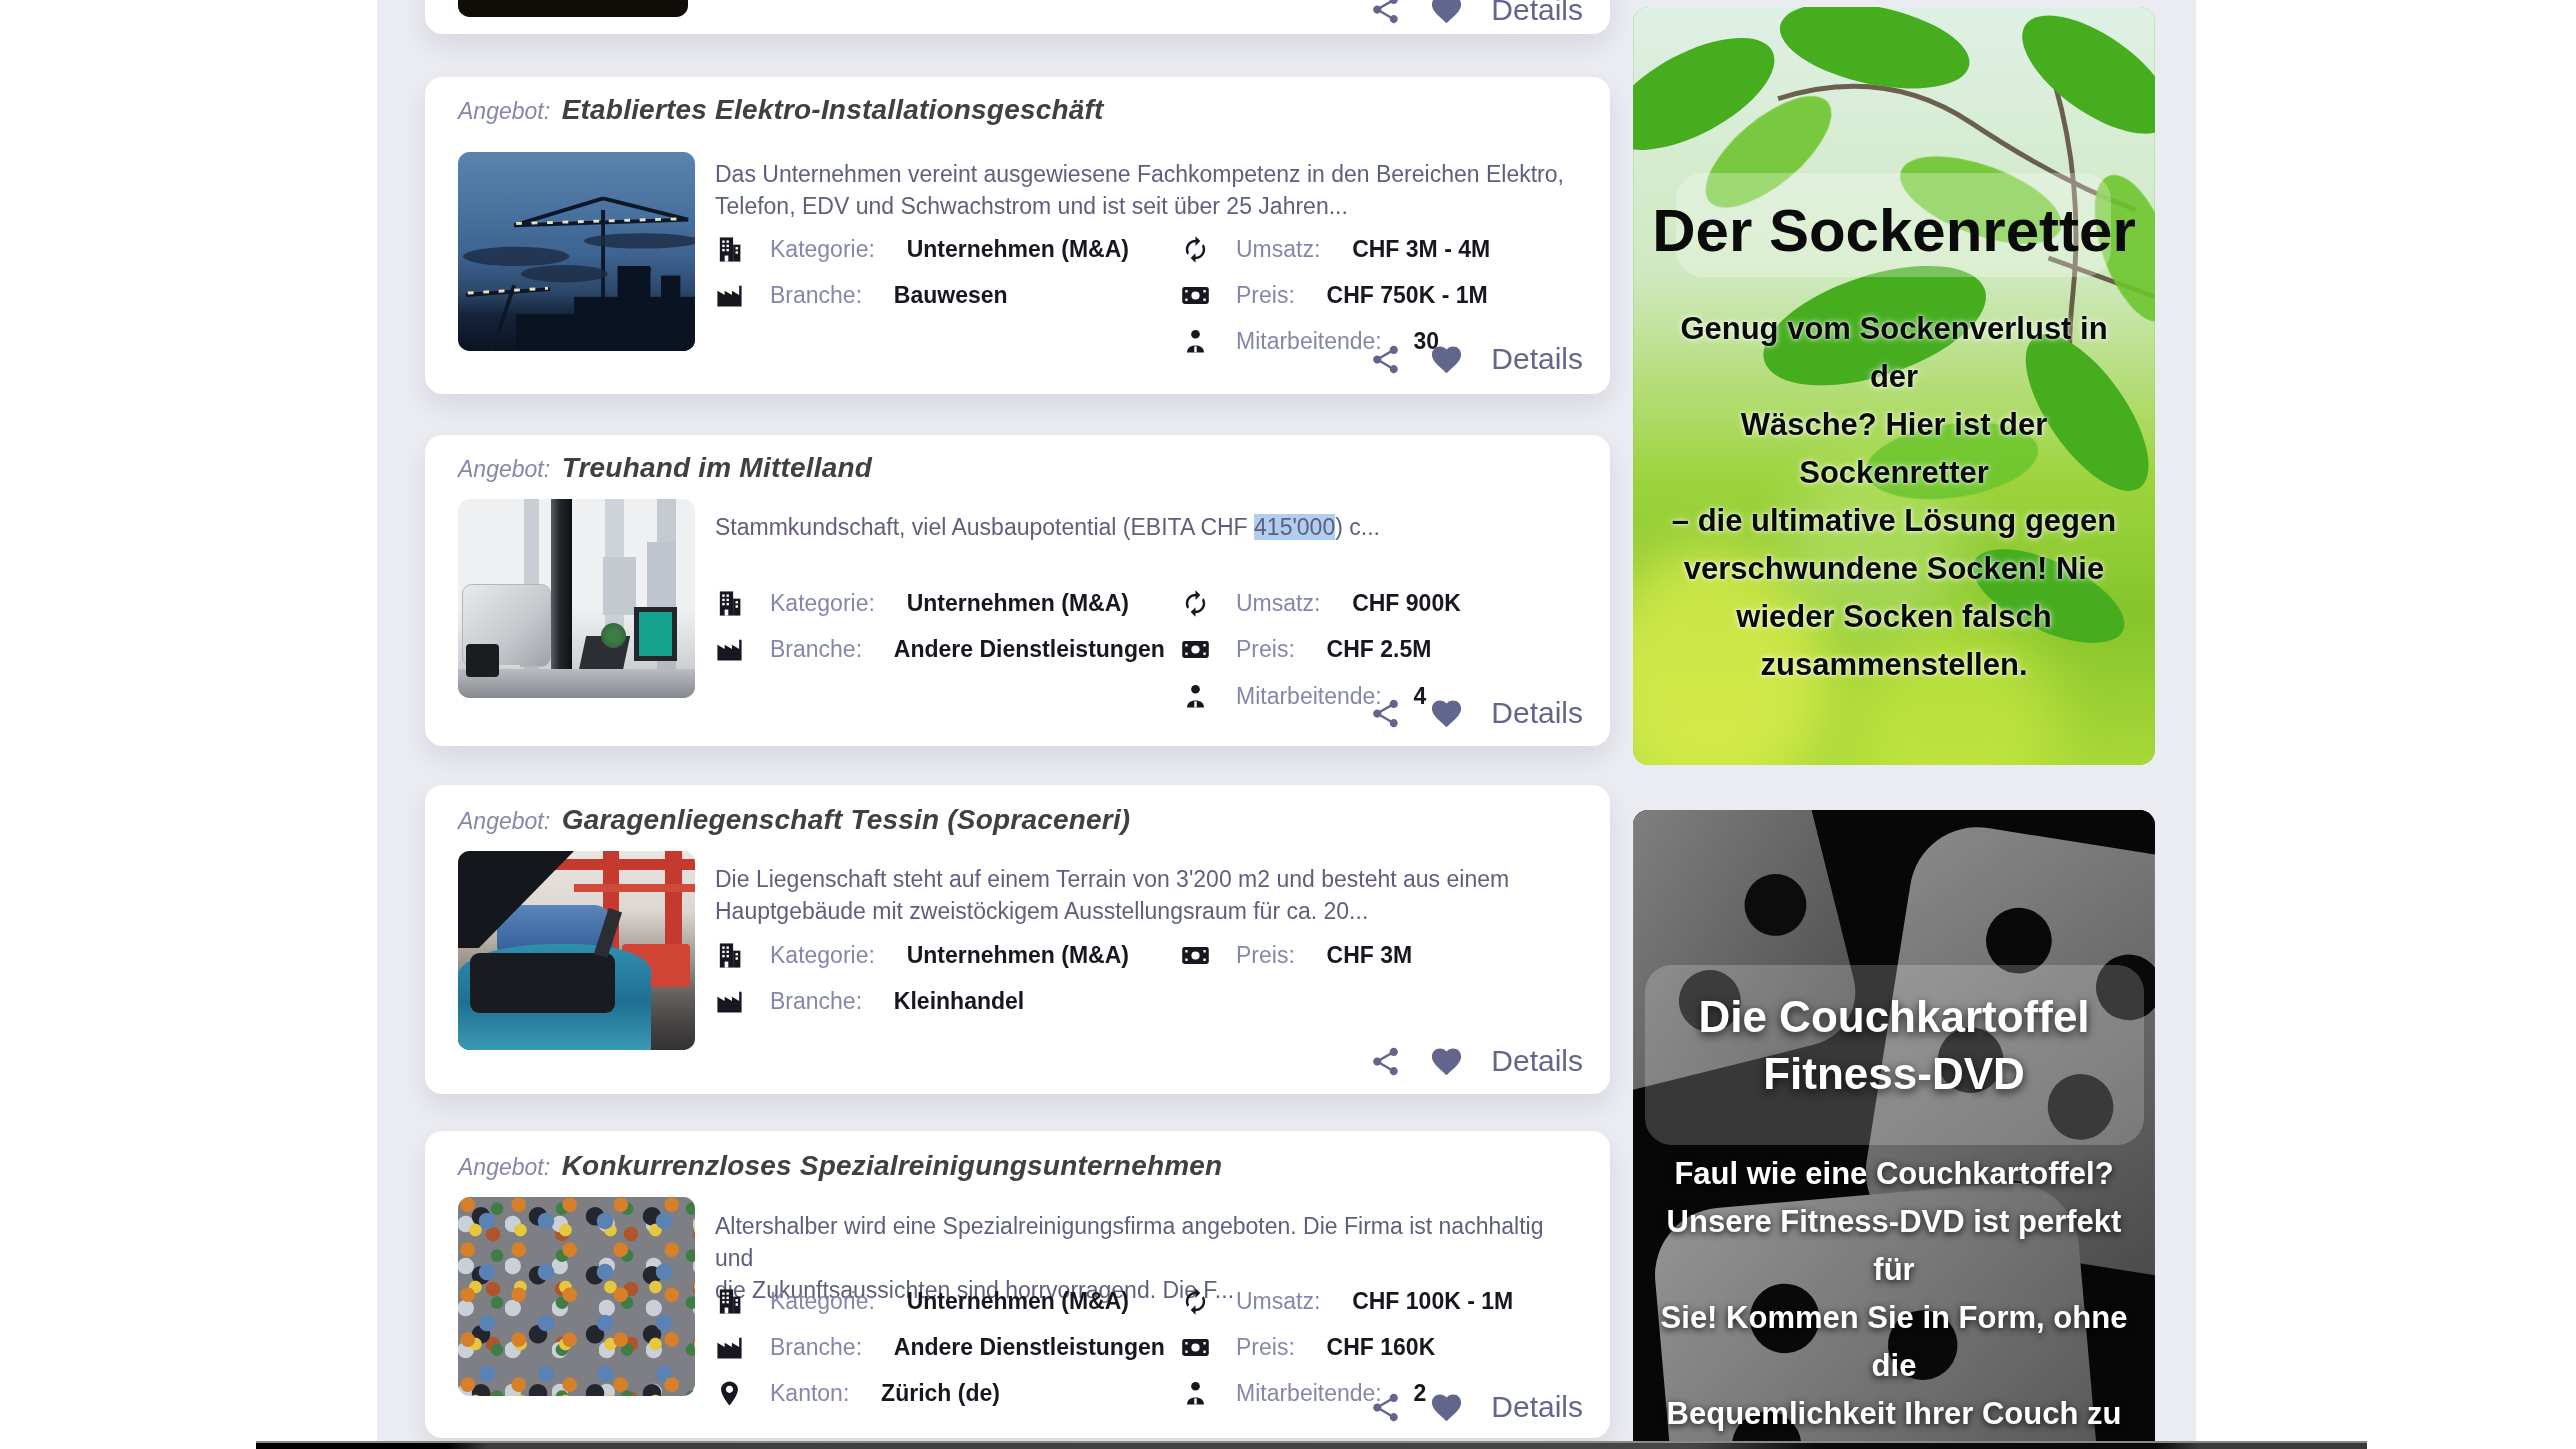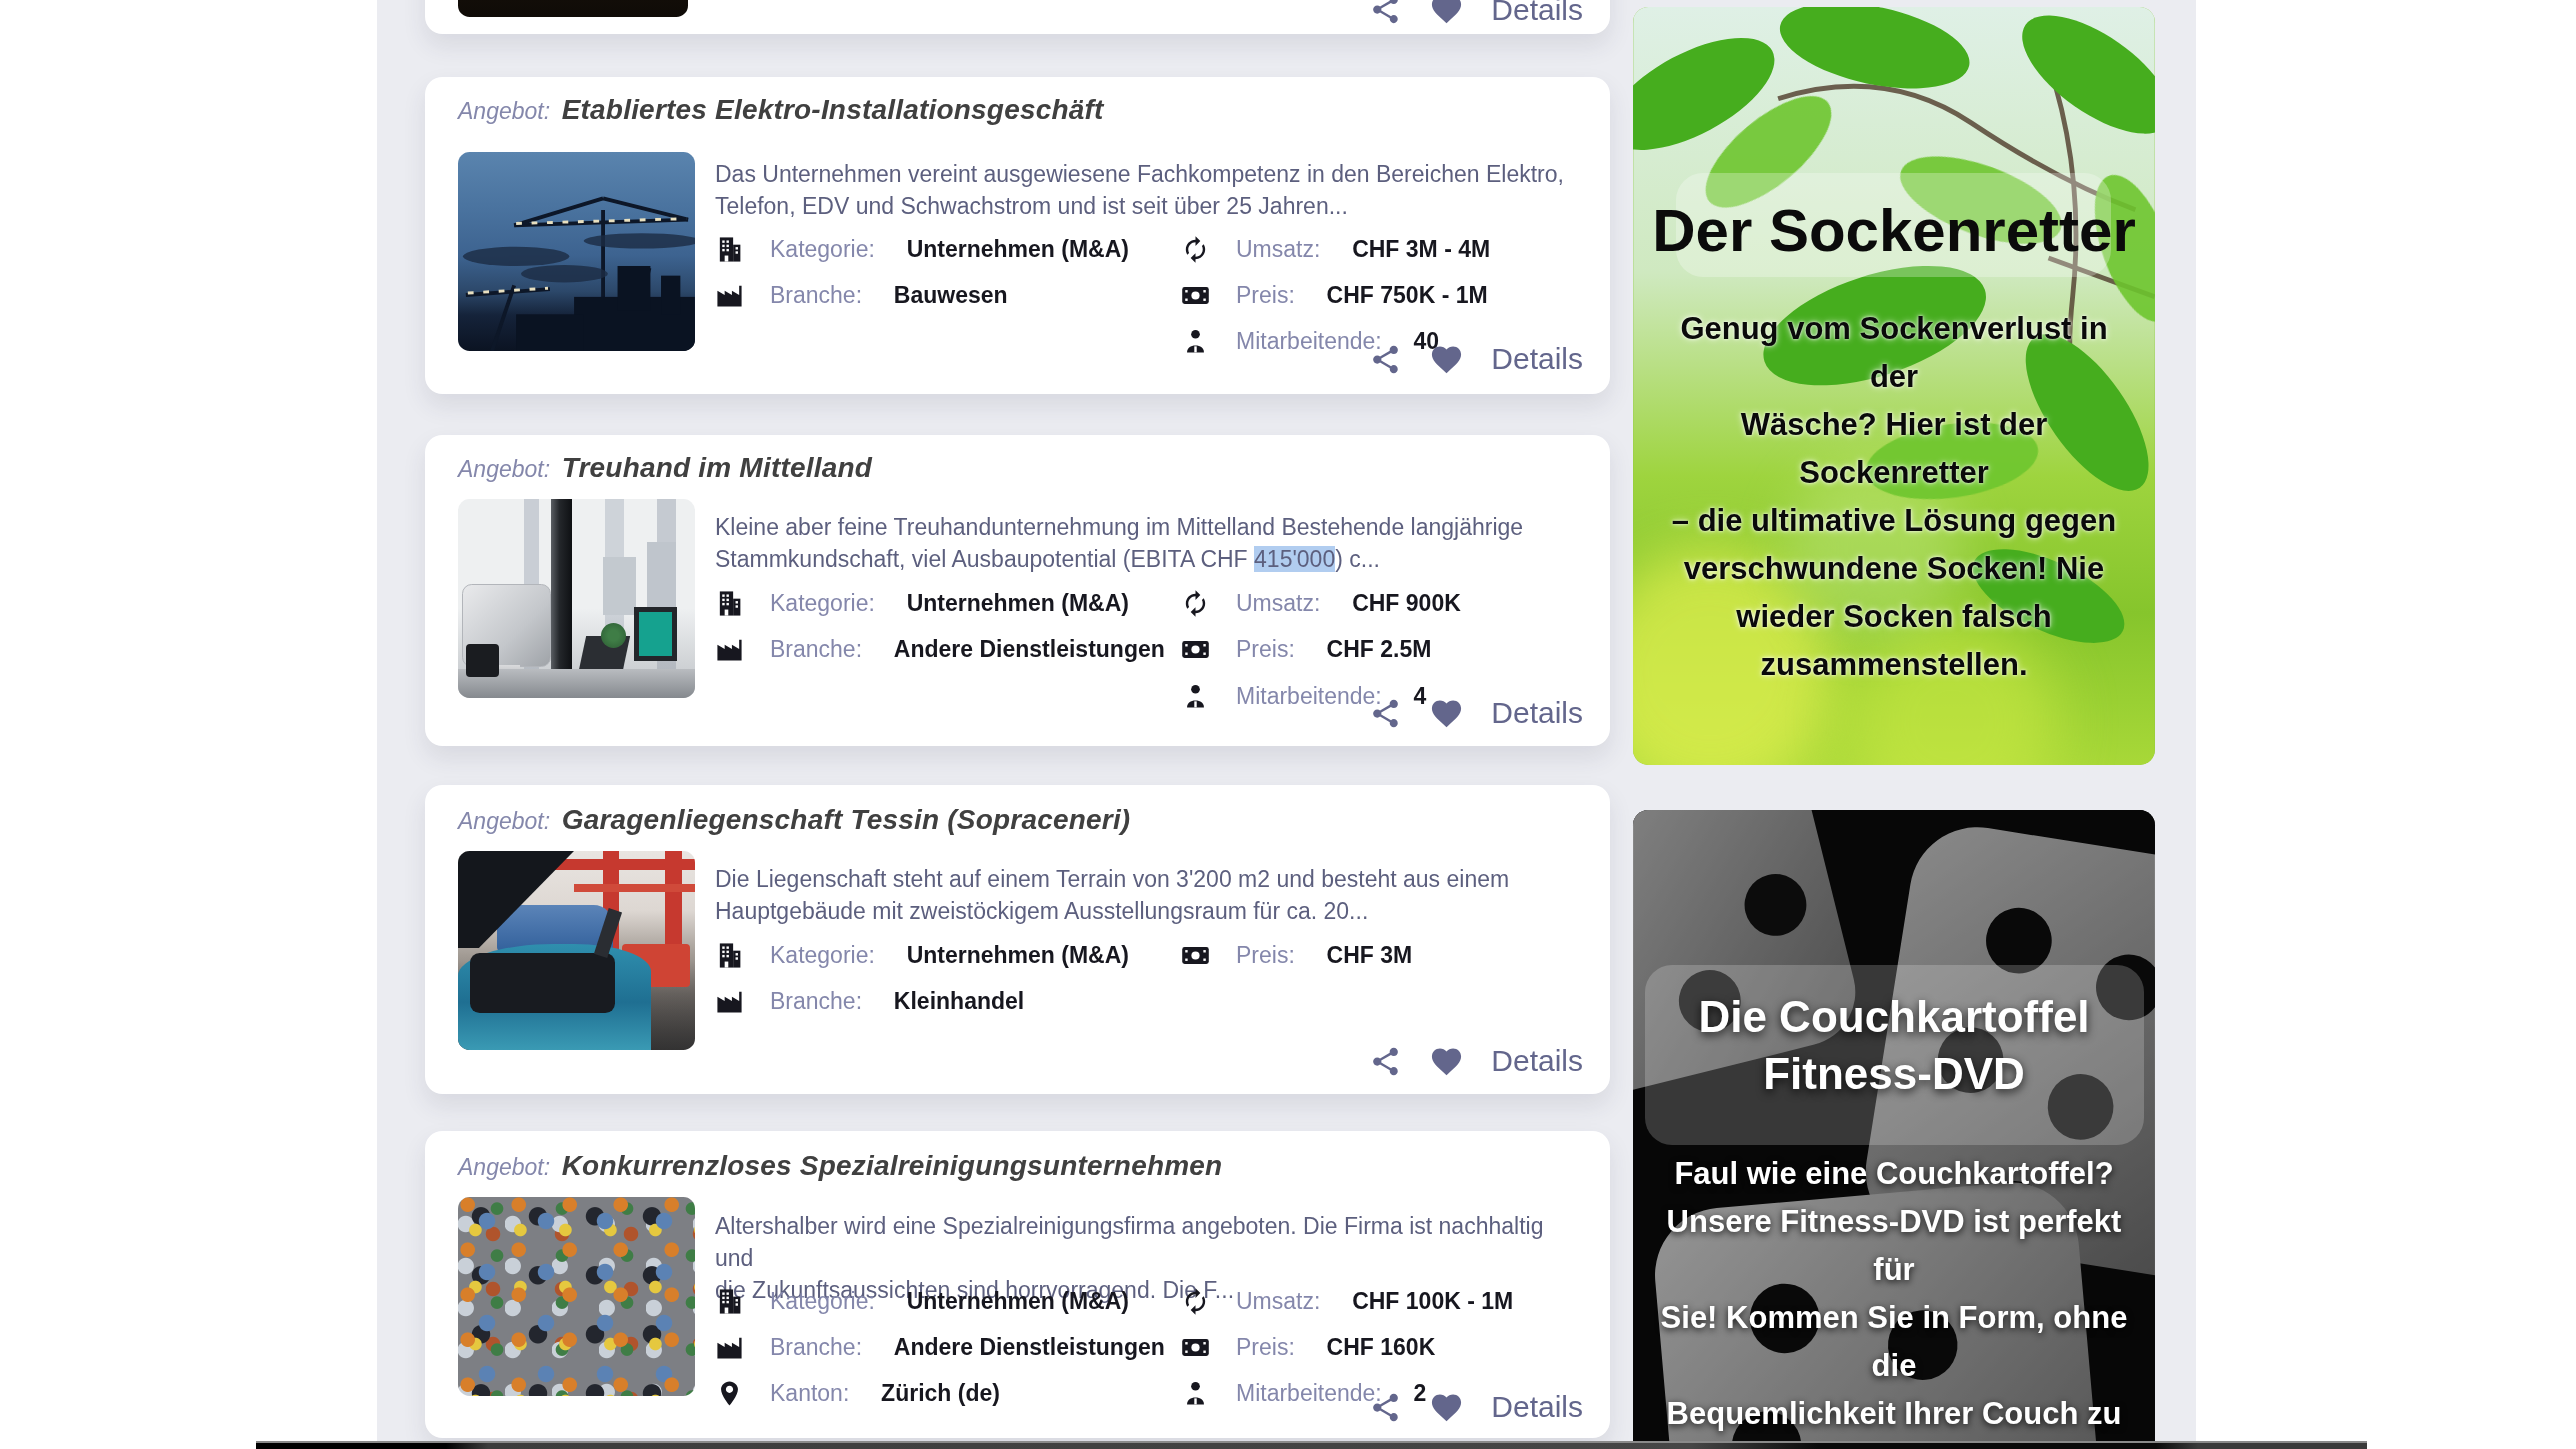--- a/index.html
+++ b/index.html
@@ -190,21 +190,21 @@
     </div>
     <div class="mrow" style="left:756px;top:245px;">
       <span class="micon">
           <svg viewBox="0 0 24 24" fill="currentColor">
             <circle cx="12" cy="6" r="3.6"></circle>
             <path d="M5 21c0-3.6 3-5.6 7-5.6s7 2 7 5.6H5z"></path>
             <rect x="11" y="16" width="2" height="5" fill="#fff"></rect>
           </svg>
         </span>
       <span class="mlabel">Mitarbeitende:</span>
-      <span class="mvalue">40</span>
+      <span class="mvalue">30</span>
     </div>
     <div class="actions" style="bottom:17.4px;">
       <span>
           <svg width="33" height="33" viewBox="0 0 24 24" fill="#63668c">
             <path d="M18 16.08c-.76 0-1.44.3-1.96.77L8.91 12.7c.05-.23.09-.46.09-.7s-.04-.47-.09-.7l7.05-4.11c.54.5 1.25.81 2.04.81 1.66 0 3-1.34 3-3s-1.34-3-3-3-3 1.34-3 3c0 .24.04.47.09.7L8.04 9.81C7.5 9.31 6.79 9 6 9c-1.66 0-3 1.34-3 3s1.34 3 3 3c.79 0 1.5-.31 2.04-.81l7.12 4.16c-.05.21-.08.43-.08.65 0 1.61 1.31 2.92 2.92 2.92 1.61 0 2.92-1.31 2.92-2.92s-1.31-2.92-2.92-2.92z"></path>
           </svg>
         </span>
       <span>
           <svg width="35" height="35" viewBox="0 0 24 24" fill="#63668c">
             <path d="M12 21.35l-1.45-1.32C5.4 15.36 2 12.28 2 8.5 2 5.42 4.42 3 7.5 3c1.74 0 3.41.81 4.5 2.09C13.09 3.81 14.76 3 16.5 3 19.58 3 22 5.42 22 8.5c0 3.78-3.4 6.86-8.55 11.54L12 21.35z"></path>
@@ -225,21 +225,20 @@
       <div class="deco" style="left:189px;top:43px;width:29px;height:81px;background:#bfc5cc;"></div>
       <div class="deco" style="left:3.9px;top:85px;width:89px;height:83px;background:linear-gradient(135deg,#e9eaec,#c4c7cb 60%,#9fa3a8);border-radius:9.7px;border:1px solid #b2b5ba;"></div>
       <div class="deco" style="left:33px;top:166px;width:29px;height:17.4px;background:linear-gradient(180deg,#d9dadc,#aeb1b5);"></div>
       <div class="deco" style="left:176px;top:108px;width:43px;height:54px;background:#15a28f;border:5.8px solid #23262a;"></div>
       <div class="deco" style="left:124px;top:137px;width:44px;height:39px;background:#2b2e33;transform:skewX(-12deg);"></div>
       <div class="deco" style="left:143px;top:124px;width:25px;height:25px;background:radial-gradient(circle,#3f7d46 30%,#2c5a33);border-radius:50%;"></div>
       <div class="deco" style="left:0;top:170px;width:237px;height:29px;background:linear-gradient(180deg,#b9bcc0,#85898e);"></div>
       <div class="deco" style="left:7.7px;top:145px;width:33px;height:33px;background:#1a1c20;border-radius:3.9px;"></div>
     </div>
     <div class="desc" style="top:76px;">
-      <div>Kleine aber feine Treuhandunternehmung im Mittelland Bestehende langjährige</div>
       <div><span>Stammkundschaft, viel Ausbaupotential (EBITA CHF </span><span class="hl">415'000</span><span>) c...</span></div>
     </div>
     <div class="mrow" style="left:290px;top:149px;">
       <span class="micon">
           <svg viewBox="0 0 24 24" fill="currentColor">
             <path d="M4 2h11v20H4z"></path>
             <path d="M15 8h6v14h-6z"></path>
             <g fill="#fff">
               <rect x="6" y="4.5" width="2" height="2"></rect>
               <rect x="9.5" y="4.5" width="2" height="2"></rect>

